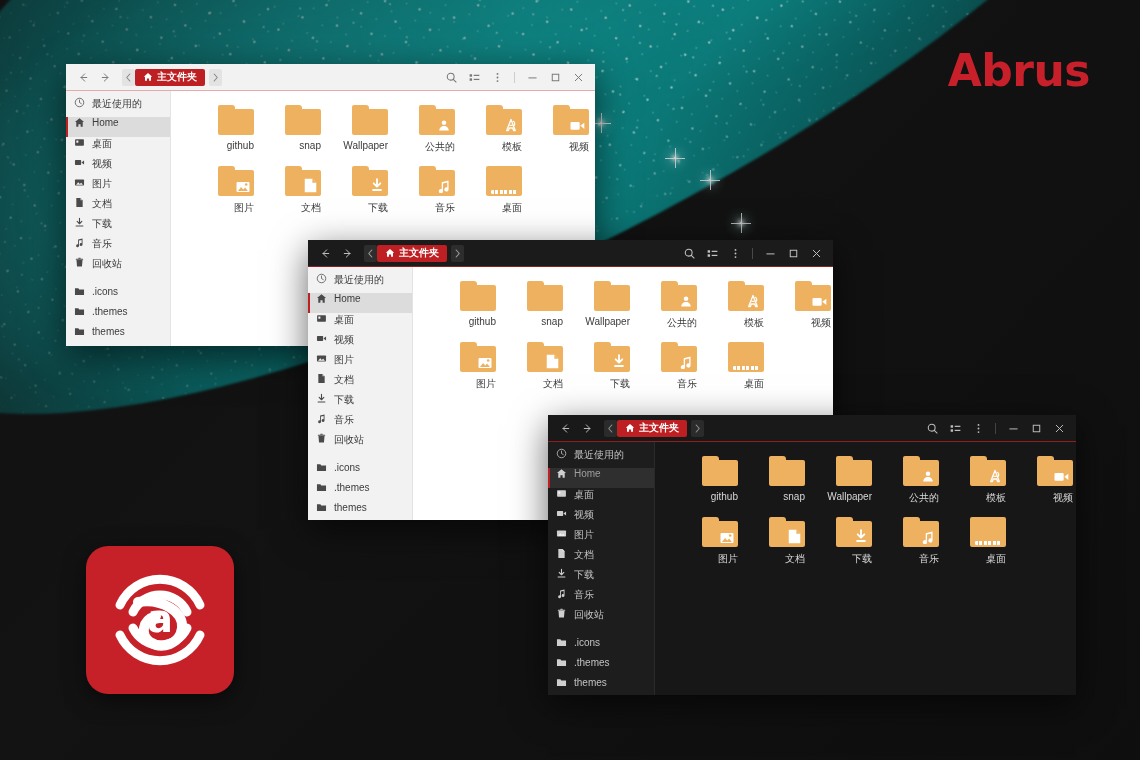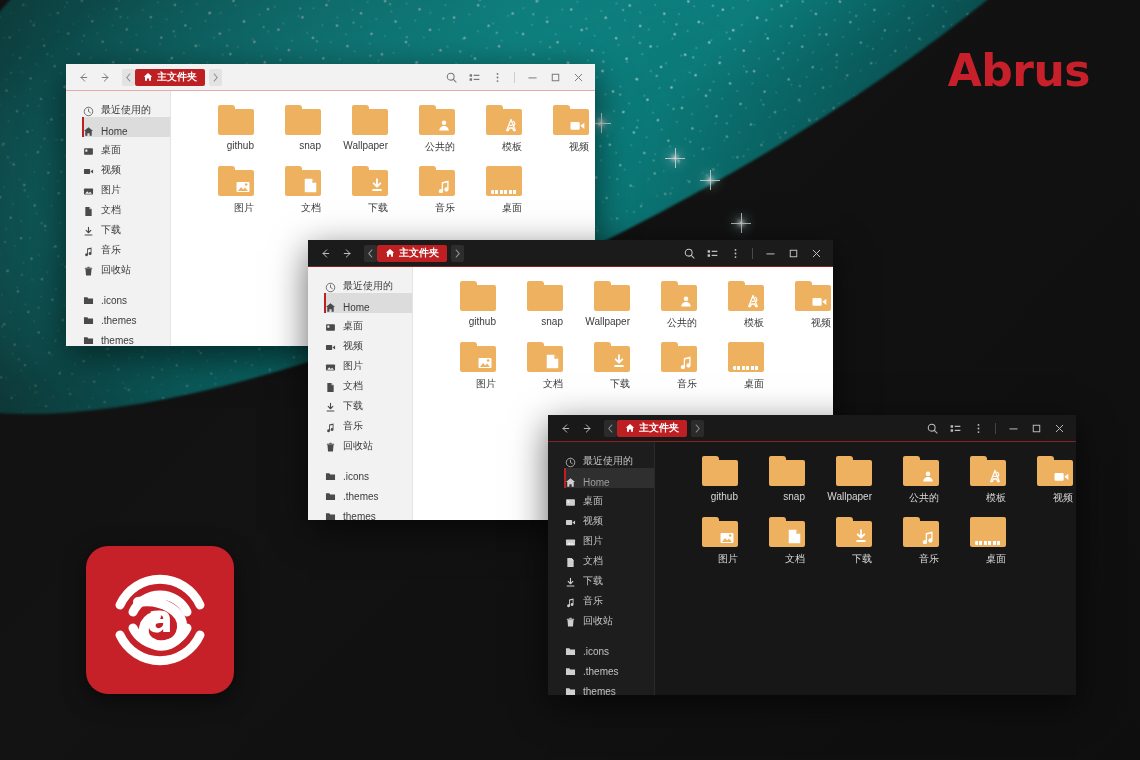--- a/index.html
+++ b/index.html
@@ -138,26 +138,25 @@
 
   .body { flex:1; display:flex; min-height:0; }
   .sidebar {
     flex:0 0 auto;
     padding-top:6px;
     font-size:10px;
     overflow:hidden;
   }
   .side-item {
     height:20px;
-    display:flex; align-items:flex-end; gap:7px;
-    padding-left:1px;
+    display:flex; align-items:flex-start; gap:7px;
+    padding-left:8px;
     position:relative;
     cursor:pointer;
     white-space:nowrap;
-    margin-left:16px;
   }
   .side-item .si-ic {
     width:11px; text-align:center;
     display:inline-flex; align-items:center; justify-content:center;
   }
   .side-item.active::before {
     content:""; position:absolute; left:0; top:0; bottom:0;
     width:2px; background:#bd1f22;
   }
   .side-gap { height:9px; }

